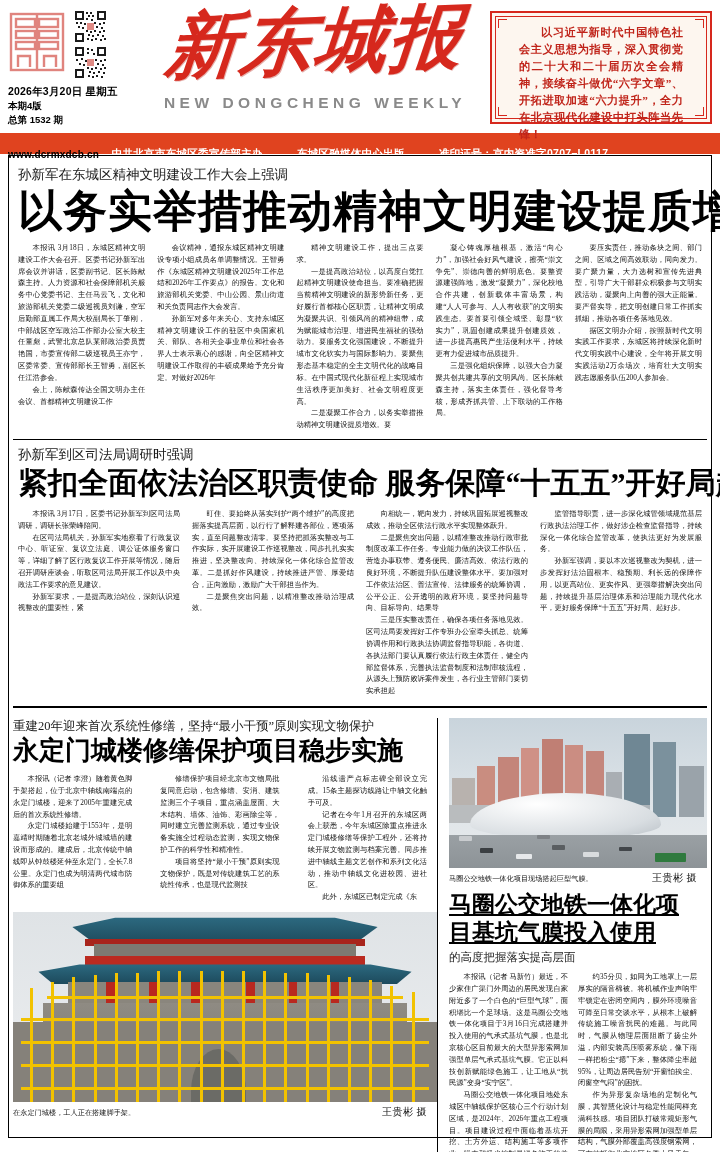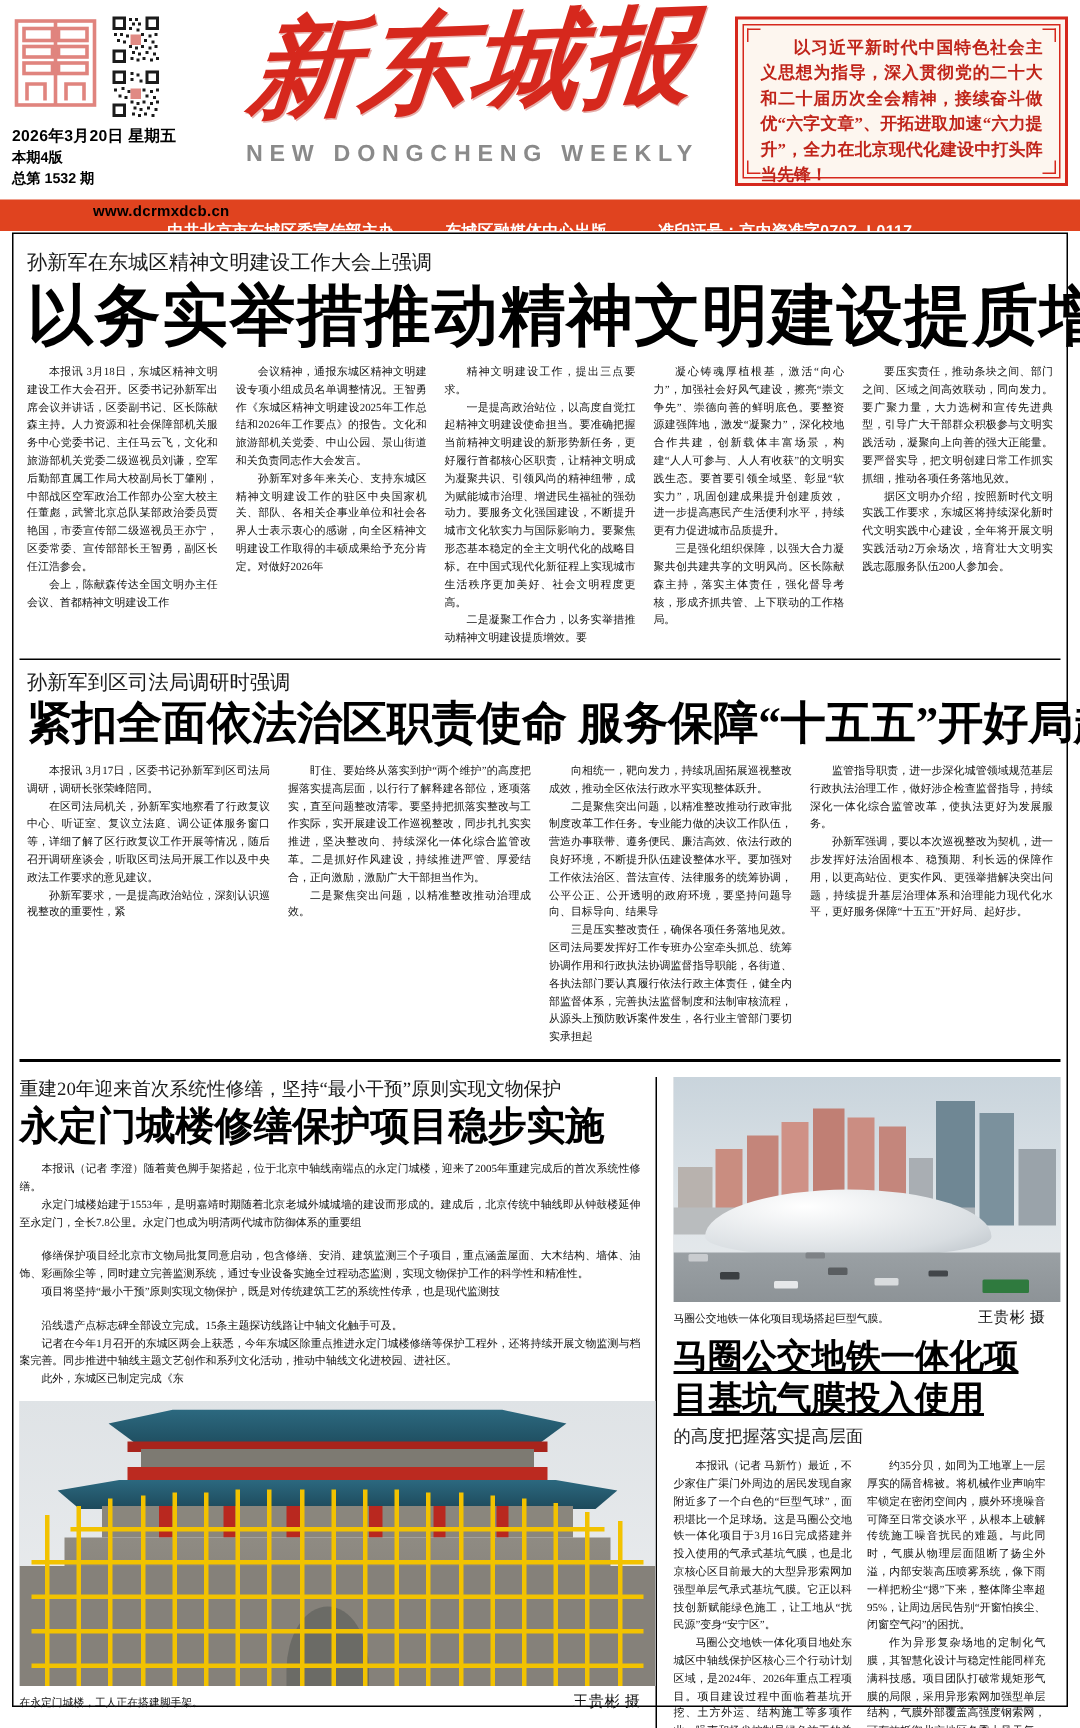--- a/index.html
+++ b/index.html
@@ -18,33 +18,33 @@
   .mh-logos { display:flex; align-items:flex-start; gap:8px; }
   .logo-seal { width:58px; height:64px; position:relative; }
   .logo-seal svg { display:block; }
   .qr-stack { display:flex; flex-direction:column; gap:3px; }
   .qr { width:33px; height:33px; position:relative; background:#fff; }
   .qr svg { display:block; }
 
   .mh-meta { margin-top:5px; font-family:"Liberation Sans","DejaVu Sans",sans-serif; color:#000; }
   .mh-date { font-size:10.5px; font-weight:bold; letter-spacing:.2px; line-height:1.45; }
   .mh-line { font-size:9.5px; font-weight:bold; line-height:1.5; }
-  .mh-url { font-size:10px; font-weight:bold; margin-top:8px; letter-spacing:.2px;text-align:right; }
+  .mh-url { font-size:10px; font-weight:bold; margin-top:21px; letter-spacing:.2px; }
 
   .mh-title { position:absolute; left:150px; top:6px; width:330px; text-align:center; }
   .mh-title-cn { font-family:"Liberation Serif",serif; font-size:72px; font-weight:bold;
       color:#d6281d; line-height:1; letter-spacing:2px;
       transform: skewX(-7deg) rotate(-2deg); text-shadow:1px 1px 0 rgba(180,25,15,.35);
       font-style:italic; }
   .mh-title-en { margin-top:16px; font-family:"Liberation Sans",sans-serif; font-size:15.5px;
       font-weight:bold; letter-spacing:4.5px; color:#8a8a8a; }
 
   .mh-box { position:absolute; right:8px; top:11px; width:222px; height:113px;
       border:2px solid #d6281d; padding:3px; background:#fdf6ef; }
-  .mh-box-inner { border:1px solid #d6281d; width:100%; height:100%; padding:7px 11px;
+  .mh-box-inner { border:1px solid #d6281d; width:100%; height:100%; padding:7px 23px;
       position:relative; }
   .mh-box-inner p { font-size:11.2px; line-height:1.52; color:#c0241a; font-weight:bold;
       text-align:justify; text-indent:22px; font-family:"Liberation Serif",serif; }
   .corner { position:absolute; width:9px; height:9px; border:1.6px solid #d6281d; }
   .c-tl { left:2px; top:2px; border-right:none; border-bottom:none; }
   .c-tr { right:2px; top:2px; border-left:none; border-bottom:none; }
   .c-bl { left:2px; bottom:2px; border-right:none; border-top:none; }
   .c-br { right:2px; bottom:2px; border-left:none; border-top:none; }
 
   
@@ -65,21 +65,21 @@
       line-height:1.3; margin-bottom:3px; }
   .headline-1 { font-family:"Liberation Sans","DejaVu Sans",sans-serif; font-weight:bold;
       font-size:44px; letter-spacing:1px; line-height:1.1; color:#000; white-space:nowrap; }
   .headline-2 { font-family:"Liberation Serif",serif; font-weight:bold;
       font-size:30px; letter-spacing:0px; line-height:1.15; color:#000; white-space:nowrap; }
 
   .art1 { padding:6px 5px 0 5px; }
   .art2 { padding:6px 5px 0 5px; }
 
   
-  .cols3 { display:flex; gap:11px; margin-top:7px;flex-direction:column; }
+  .cols3 { display:flex; gap:28px; margin-top:7px; }
   .cols3 > .col { flex:1 1 0; min-width:0; }
   .cols4 { display:flex; gap:10px; margin-top:7px; }
   .cols4 > .col { flex:1 1 0; min-width:0; }
   .cols2 { display:flex; gap:10px; margin-top:6px; }
   .cols2 > .col { flex:1 1 0; min-width:0; }
 
   .col p { font-size:7.3px; line-height:1.62; text-align:justify; text-indent:2em;
       color:#111; font-family:"Liberation Serif","DejaVu Serif",serif;
       text-justify:inter-ideograph; word-break:break-all; }
   .col p.lead { text-indent:2em; }

